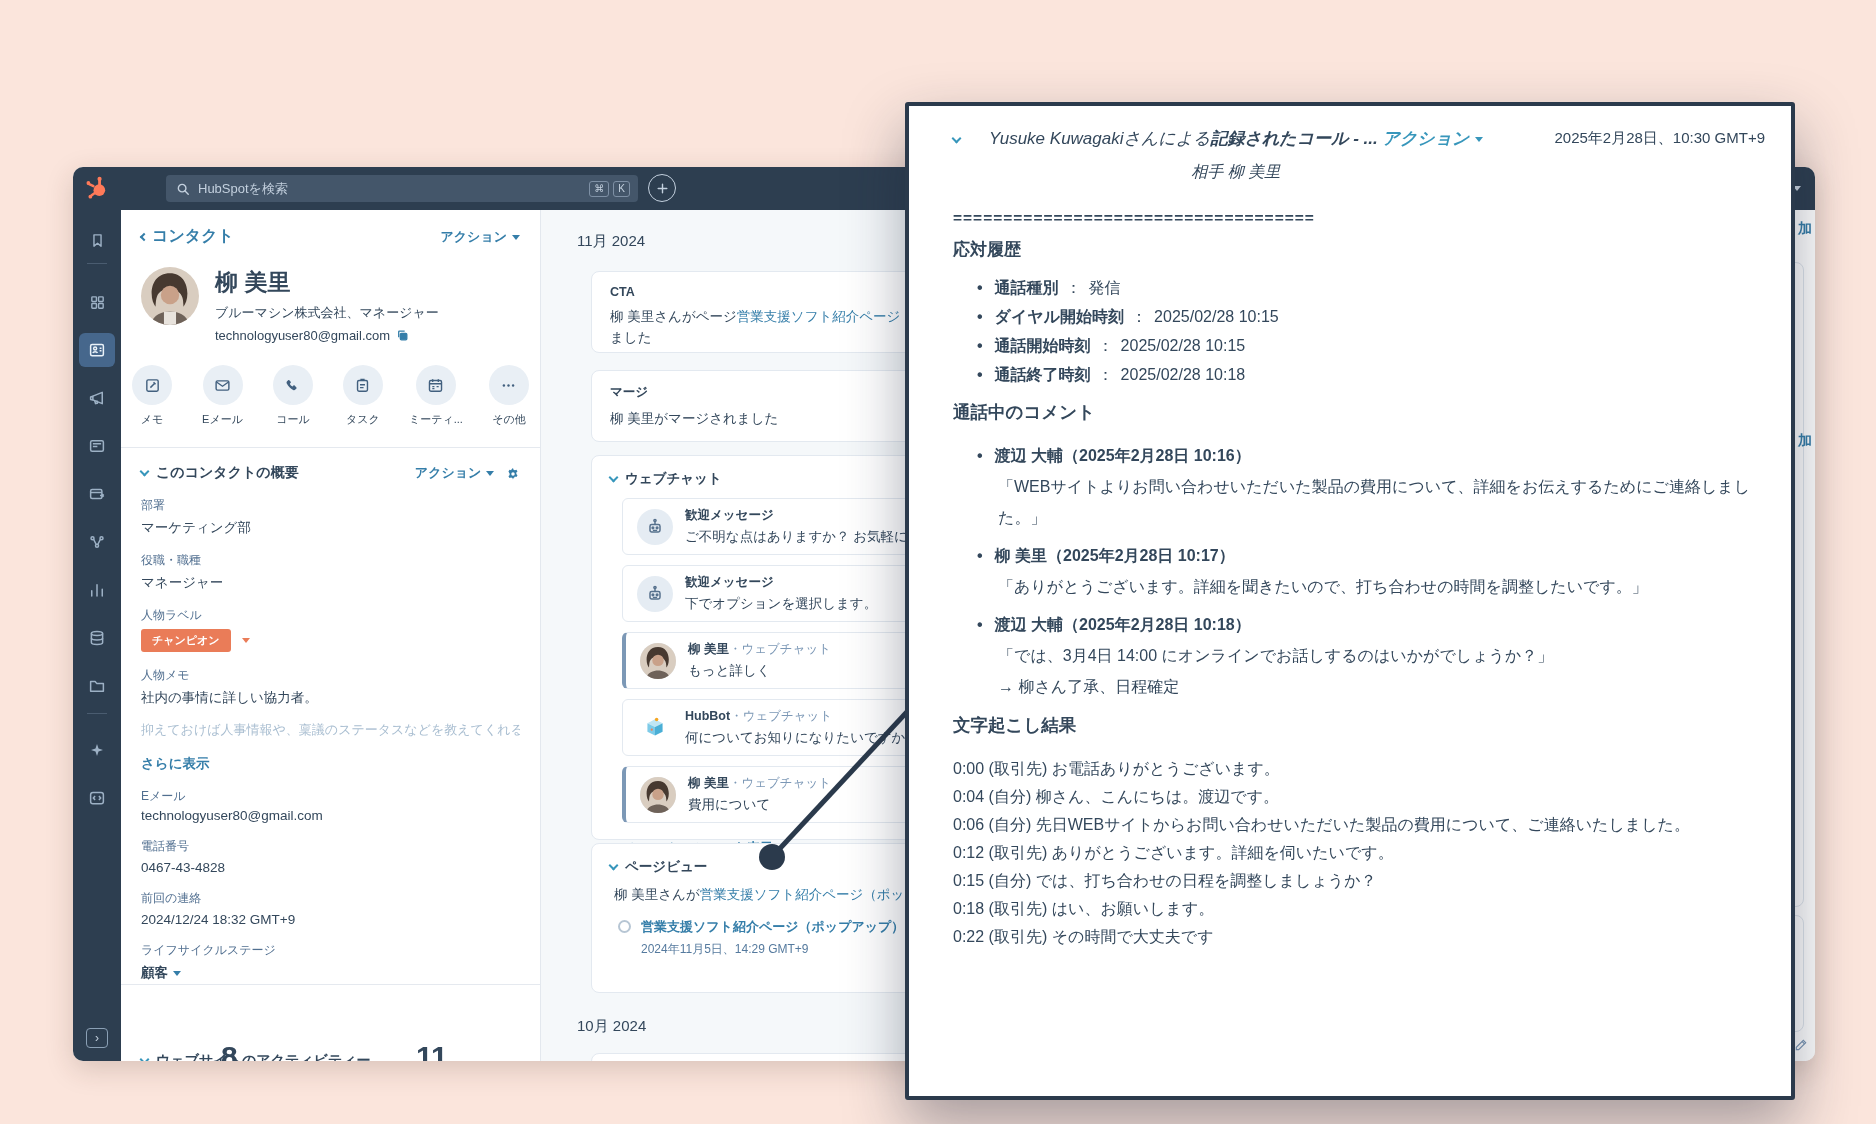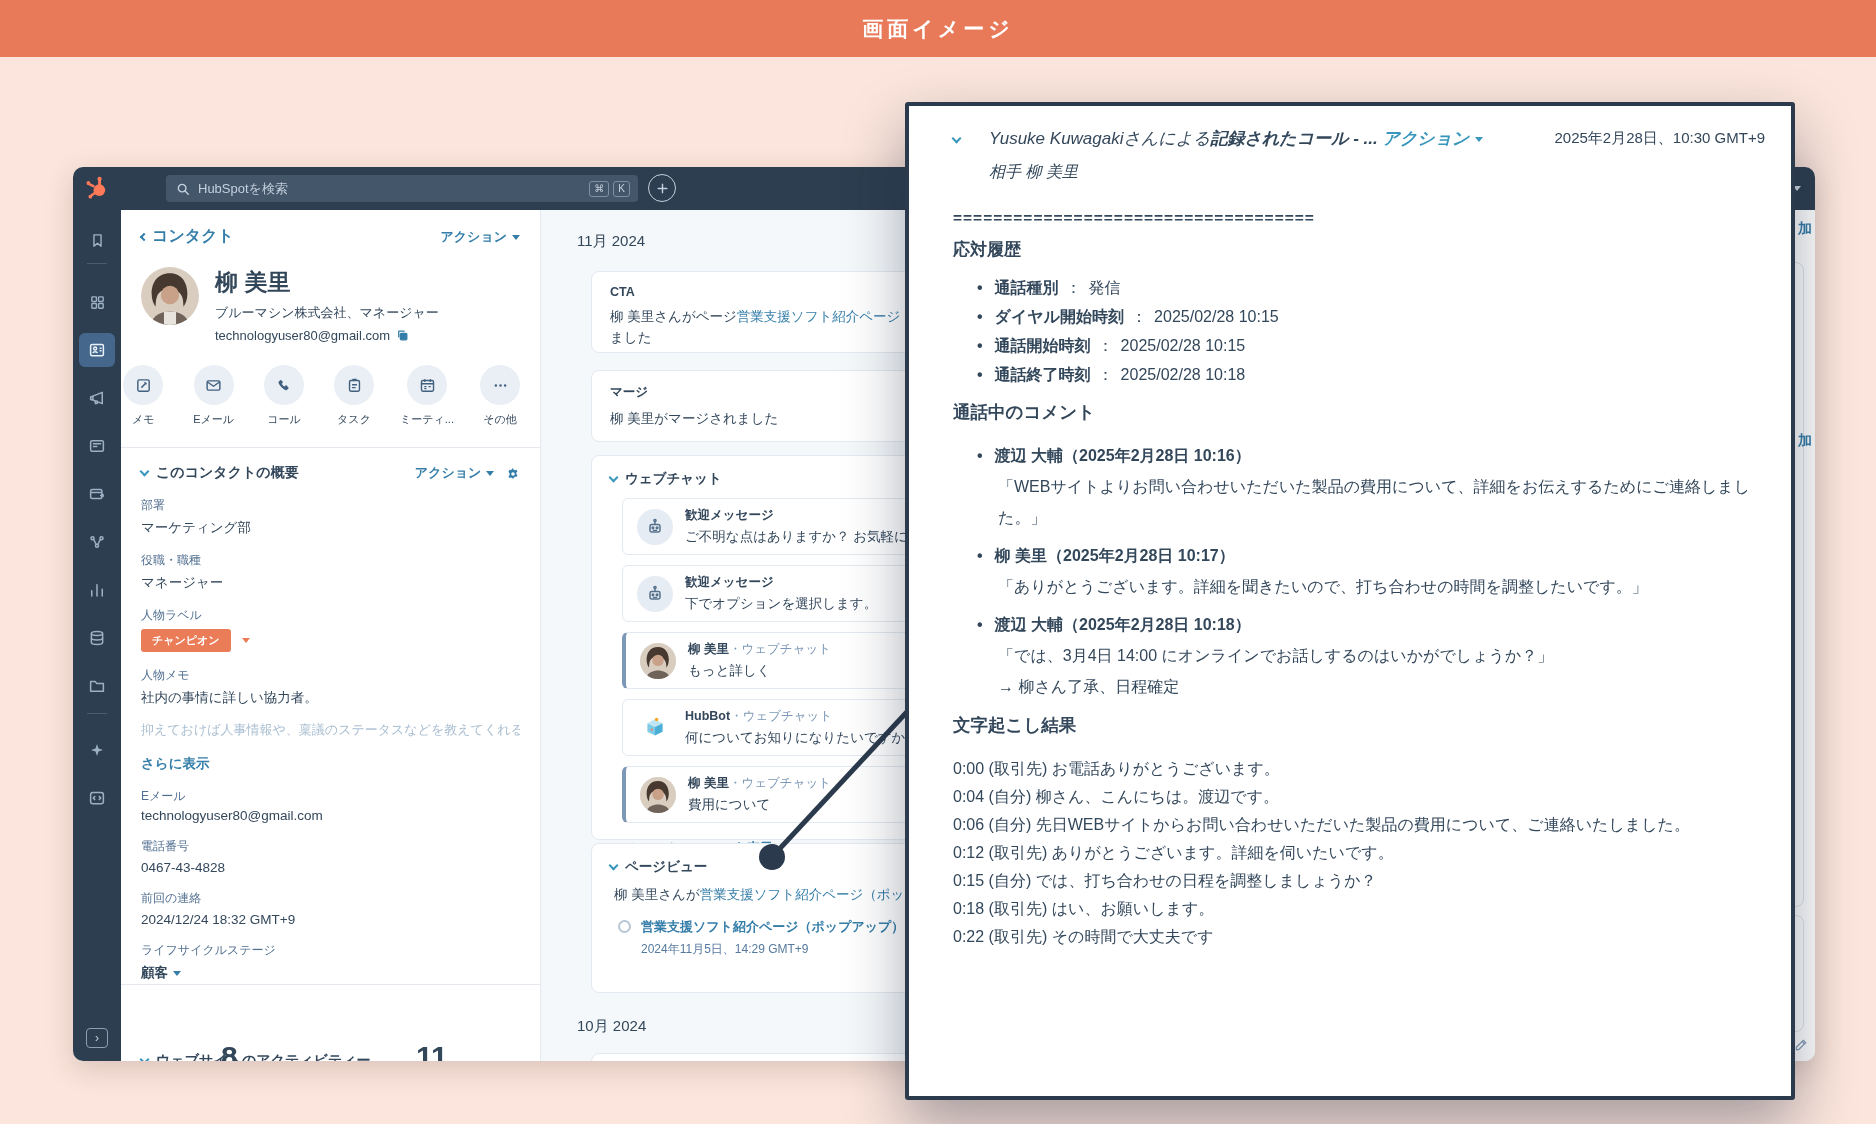--- a/index.html
+++ b/index.html
@@ -39,21 +39,21 @@
   .lcol { position:absolute; left:48px; top:43px; width:419px; height:851px; background:#fff; padding:16px 20px 0 20px; overflow:hidden; }
   .row-sb { display:flex; align-items:center; justify-content:space-between; }
   .back { color:#357ea9; font-size:16px; font-weight:bold; cursor:pointer; }
   .tlink { color:#357ea9; font-size:13px; font-weight:bold; cursor:pointer; }
   .profile { display:flex; margin-top:20px; }
   .avatar-lg { width:58px; height:58px; border-radius:50%; overflow:hidden; flex:0 0 58px; }
   .pinfo { margin-left:16px; }
   .cname { font-size:23px; font-weight:bold; color:#33475b; }
   .csub { font-size:13px; color:#33475b; margin-top:6px; }
   .cemail { font-size:13px; color:#33475b; margin-top:6px; display:flex; align-items:center; gap:6px; }
-  .qrow { display:flex; justify-content:flex-end; gap:30px; margin-top:22px; }
+  .qrow { display:flex; justify-content:center; gap:30px; margin-top:22px; }
   .qa { display:flex; flex-direction:column; align-items:center; width:46px; cursor:pointer; }
   .qa .circ { width:40px; height:40px; border-radius:50%; background:#e9eff5; color:#42607f; display:flex; align-items:center; justify-content:center; }
   .qa .ql { font-size:11px; color:#33475b; margin-top:7px; white-space:nowrap; }
   .hr { border-top:1px solid #e5e9ef; margin:20px -20px 0 -20px; }
   .ovh { margin-top:16px; }
   .ovh .t { font-size:14px; font-weight:bold; color:#33475b; }
   .flabel { font-size:12px; color:#516f90; margin-top:15px; }
   .fvalue { font-size:13.5px; color:#33475b; margin-top:5px; }
   .badge { display:inline-block; background:#ea7c58; color:#fff; font-size:11px; font-weight:bold; border-radius:3px; padding:4px 11px; }
   .badge-caret { color:#ea7c58; margin-left:8px; }
@@ -97,21 +97,21 @@
 
   
   .popup { position:absolute; left:905px; top:102px; width:890px; height:998px; background:#fff; border:4px solid #2b3a4c; border-radius:3px; box-shadow:0 26px 60px rgba(25,35,55,.38); z-index:100; overflow:hidden; padding:20px 26px 0 44px; }
   .pop-head { position:relative; display:flex; }
   .pop-head .chev { margin-top:9px; }
   .ph-title { font-size:17px; line-height:26px; padding-right:236px; margin-left:21px;font-style:italic; }
   .ph-title b { font-weight:bold; }
   .pop-act { color:#3796bb; font-weight:bold; cursor:pointer; }
   .pop-act .tri { color:#3796bb; }
   .pop-date { position:absolute; right:0; top:3px; font-size:15px; color:#33475b; }
-  .pop-target { font-size:16px; margin-top:7px; }
+  .pop-target { font-size:16px; margin-top:7px;text-align:center; }
   .pop-body { margin-top:24px; font-size:16px; color:#33475b; }
   .eqline { font-weight:bold; letter-spacing:1px; font-size:15.5px; }
   .ph2 { font-size:17px; font-weight:bold; margin-top:11px; }
   .hlist { margin:12px 0 0 24px; list-style:none; }
   .hlist li { line-height:29px; }
   .hlist li::before { content:"•"; font-weight:bold; margin-right:12px; }
   .sep::before { content:"："; padding:0 7px; }
   .clist { margin:16px 0 0 24px; list-style:none; }
   .clist li { margin-bottom:7px; line-height:31px; }
   .clist .spk::before { content:"•"; font-weight:bold; margin-right:12px; }
@@ -120,23 +120,20 @@
   .translines { margin-top:18px; }
   .translines p { line-height:28px; margin:0; }
 
   .ic { display:block; }
 </style>
 </head>
 <body>
 
 <div class="page">
 
-  <div class="banner">
-    <span>画面イメージ</span>
-  </div>
 
   <div class="window">
 
     <div class="sbar">
       <span class="logo">
         <svg class="ic" width="28" height="28" viewBox="0 0 24 24" fill="currentColor">
             <circle cx="14" cy="13" r="5"></circle>
             <rect x="13" y="3" width="2.4" height="6" rx="1"></rect>
             <circle cx="14.2" cy="3.4" r="1.8"></circle>
             <rect x="4" y="6" width="7" height="2.2" rx="1" transform="rotate(25 4 6)"></rect>

